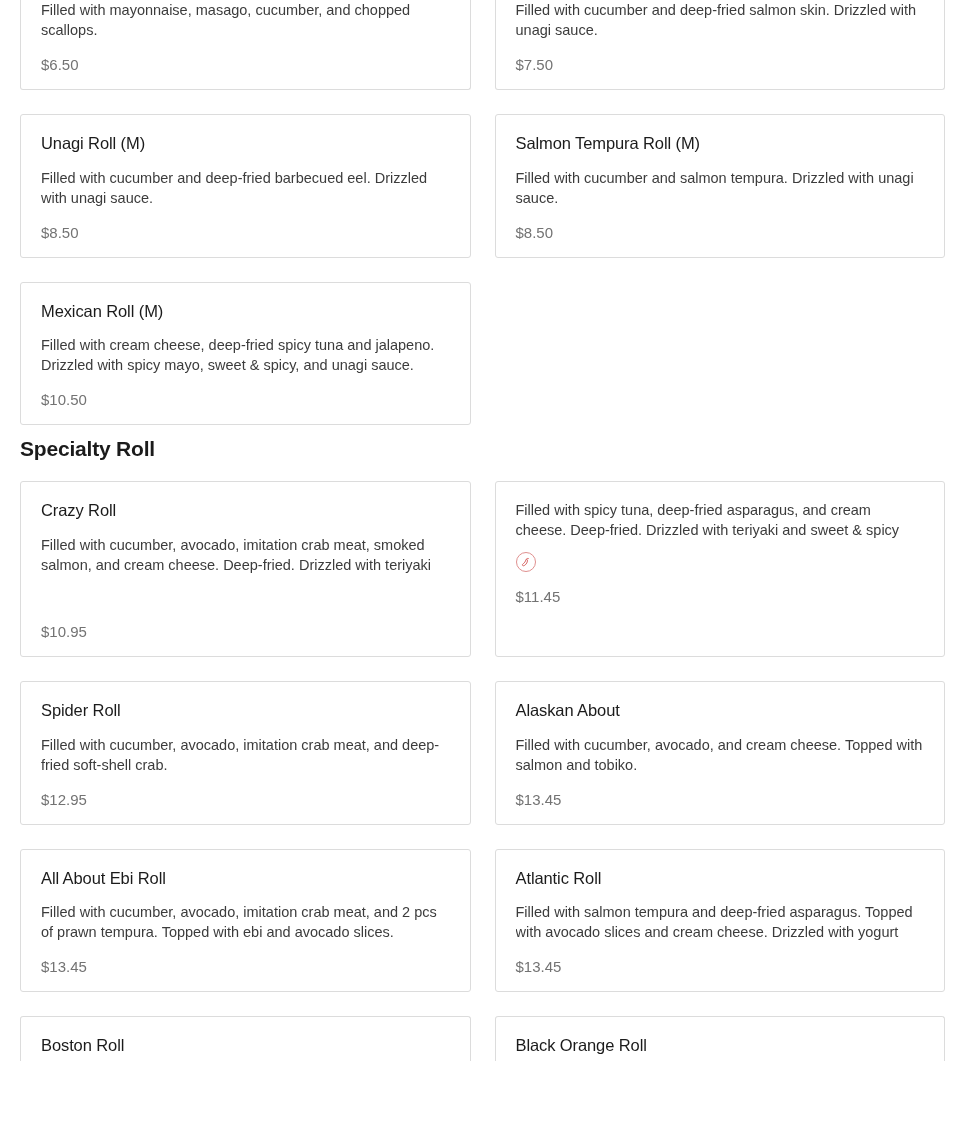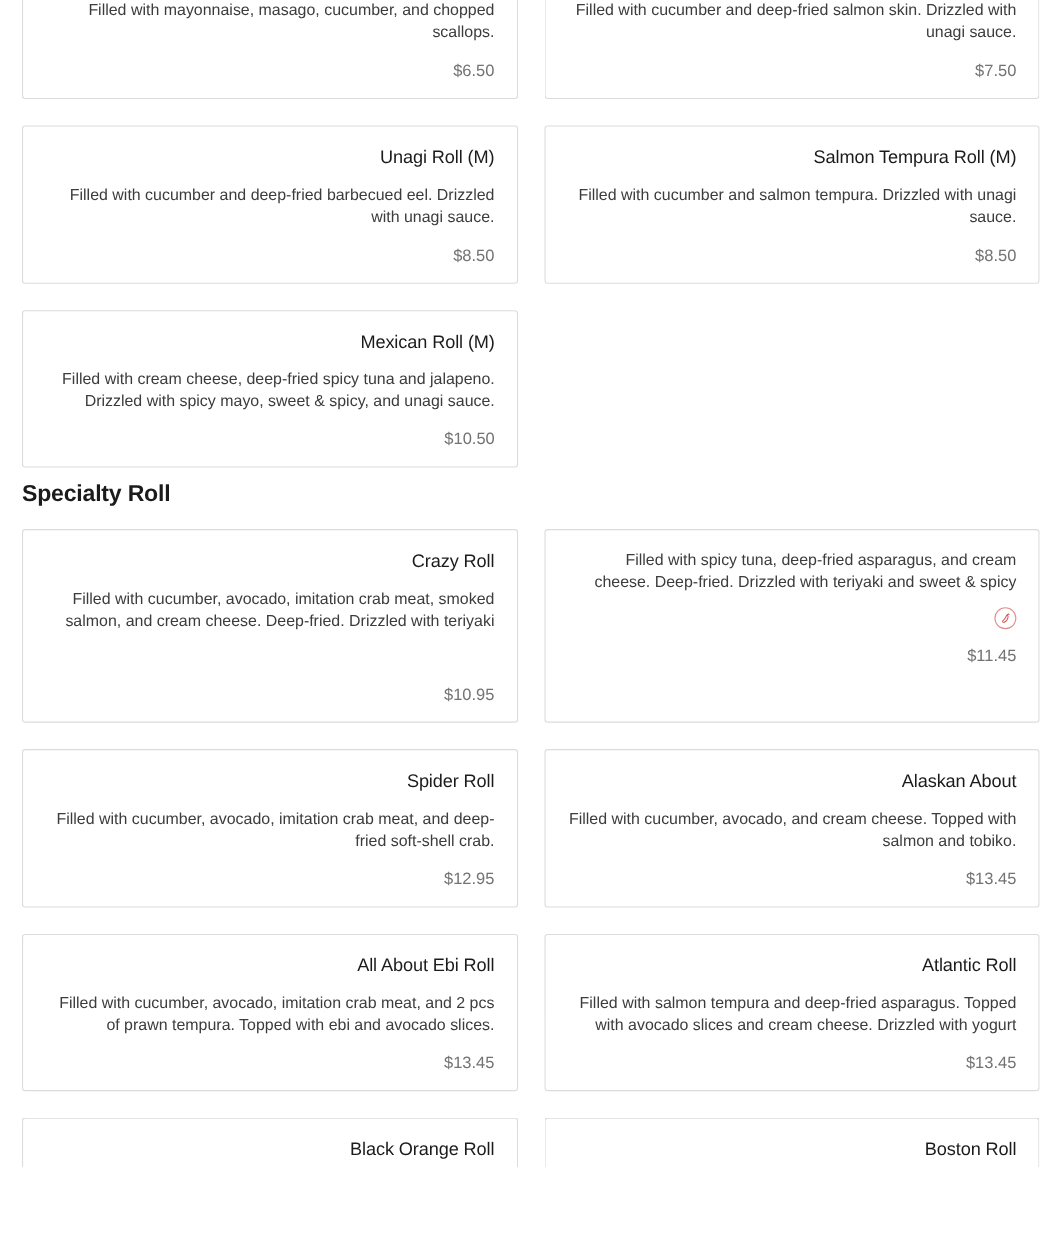--- a/index.html
+++ b/index.html
@@ -78,21 +78,20 @@
     font-size: 21px;
     font-weight: bold;
     color: #1b1b1b;
     letter-spacing: -0.2px;
     margin: 12px 0 20px 0;
   }
   .row {
     display: flex;
     gap: 24px;
     margin-bottom: 24px;
-    text-align: right;
   }
   .row:last-child { margin-bottom: 0; }
   .spacer-cell { width: 457px; }
   
   .card.bottom-clip {
     overflow: hidden;
     height: 45px;
     padding-bottom: 0;
     border-bottom: none;
     border-radius: 3px 3px 0 0;
@@ -186,21 +185,21 @@
       </div>
       <div class="card">
         <h3 class="card-title">Atlantic Roll</h3>
         <p class="card-desc">Filled with salmon tempura and deep-fried asparagus. Topped with avocado slices and cream cheese. Drizzled with yogurt an…</p>
         <div class="price">$13.45</div>
       </div>
     </div>
 
     <div class="row">
       <div class="card bottom-clip">
+        <h3 class="card-title">Boston Roll</h3>
+      </div>
+      <div class="card bottom-clip">
         <h3 class="card-title">Black Orange Roll</h3>
-      </div>
-      <div class="card bottom-clip">
-        <h3 class="card-title">Boston Roll</h3>
       </div>
     </div>
 
   </div>
 </div>
 
 </body></html>

